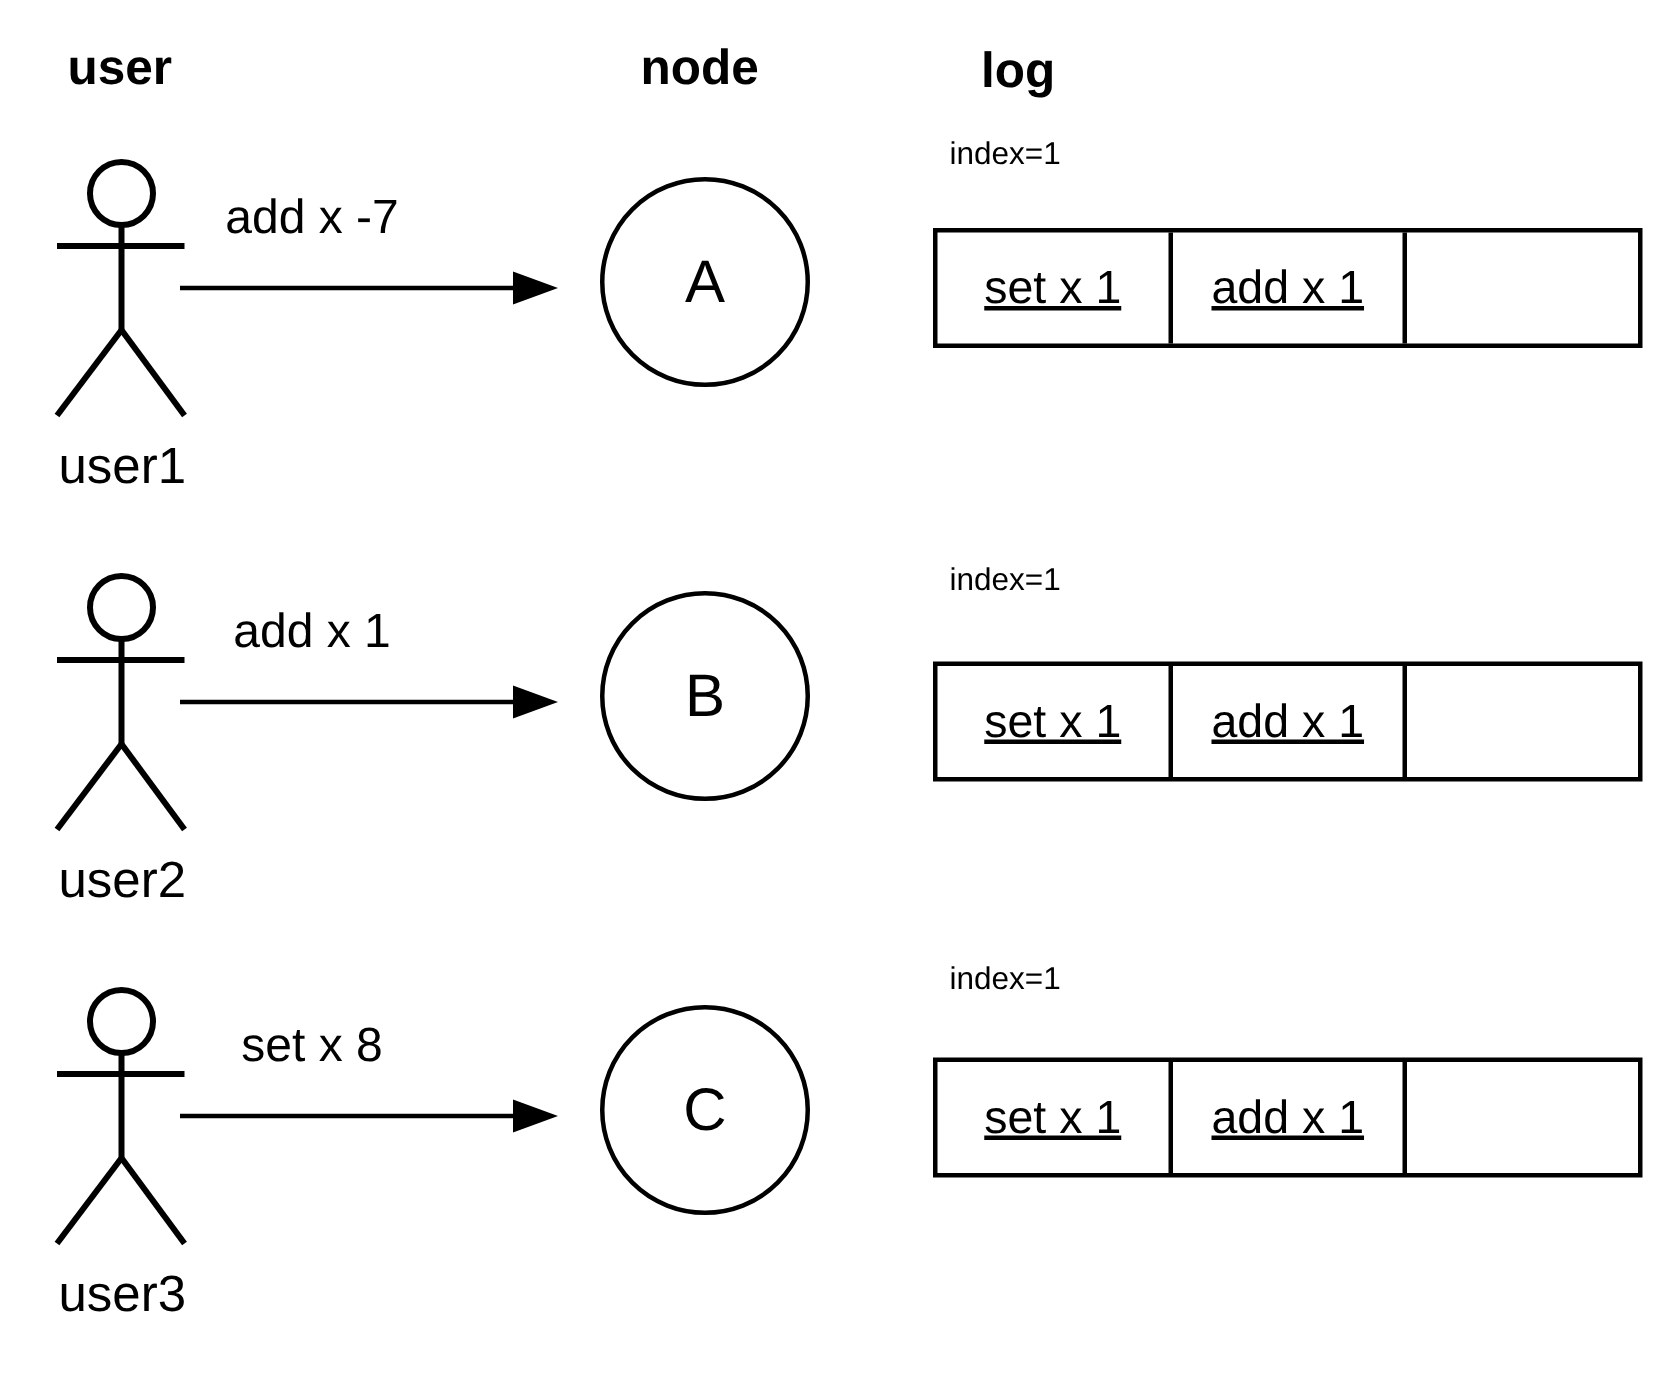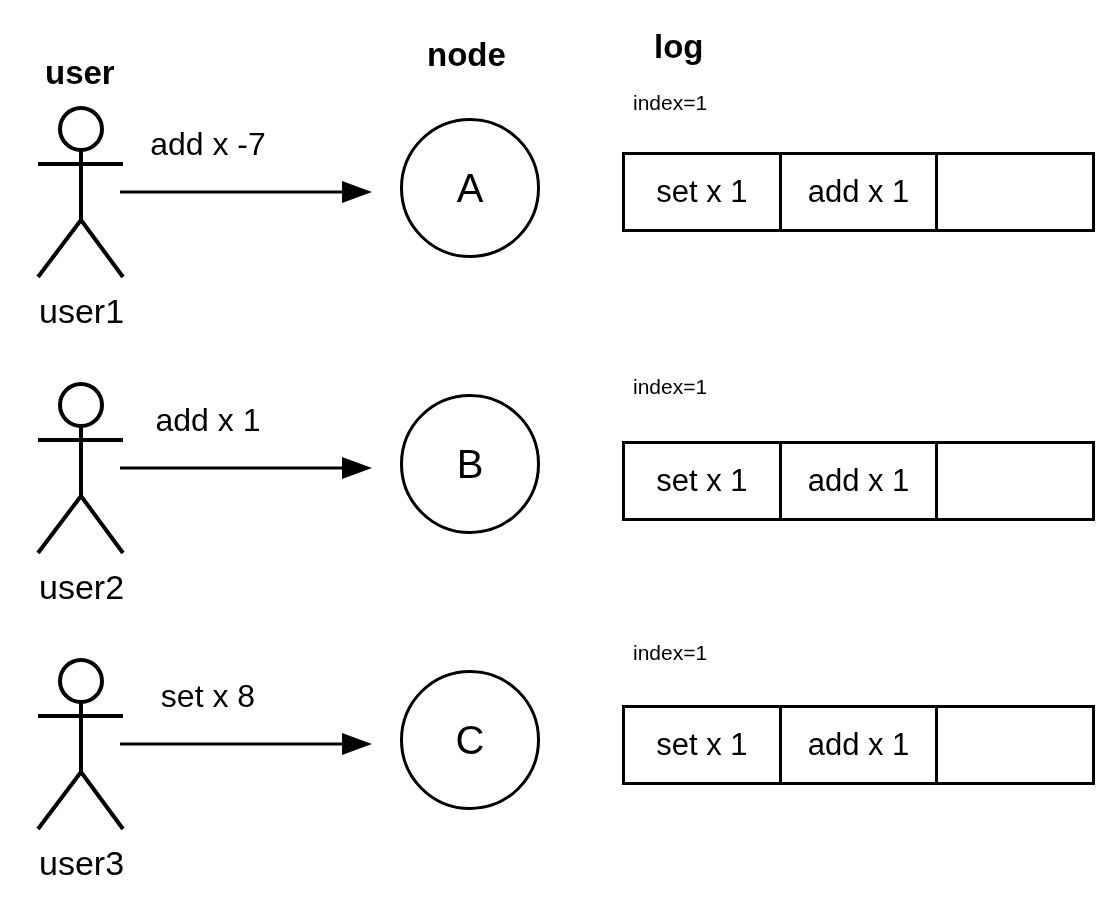--- a/index.html
+++ b/index.html
@@ -12,22 +12,22 @@
     position: relative;
     overflow: hidden;
   }
   .hdr {
     position: absolute;
     font-weight: 700;
     font-size: 33px;
     line-height: 1.15;
     white-space: nowrap;
   }
-  .hdr-user { left: 45px;  top: 26px; margin-top: 28px; }
-  .hdr-node { left: 427px; top: 36px; }
+  .hdr-user { left: 45px;  top: 26px; }
+  .hdr-node { left: 427px; top: 26px; }
   .hdr-log  { left: 654px; top: 28px; }
 
   .row { position: absolute; left: 0; width: 1118px; height: 300px; }
   .row-0 { top: 0; }
   .row-1 { top: 276px; }
   .row-2 { top: 552px; }
 
   .actor-svg { position: absolute; left: 34px; top: 104px; width: 94px; height: 178px; }
 
   .user-label {
@@ -63,21 +63,21 @@
     width: 473px; height: 80px;
     border: 3px solid #000;
     background: #fff;
     display: flex;
   }
   .row-1 .log-table { top: 165px; }
   .row-2 .log-table { top: 153px; }
   .log-cell {
     flex: 1 1 0;
     display: flex; align-items: center; justify-content: center;
-    font-size: 31px; white-space: nowrap;
+    font-size: 31px; white-space: nowrap; text-decoration: underline;
   }
   .log-cell + .log-cell { border-left: 3px solid #000; }
 </style>
 </head>
 <body>
 
 <div class="hdr hdr-user">user</div>
 <div class="hdr hdr-node">node</div>
 <div class="hdr hdr-log">log</div>
 

